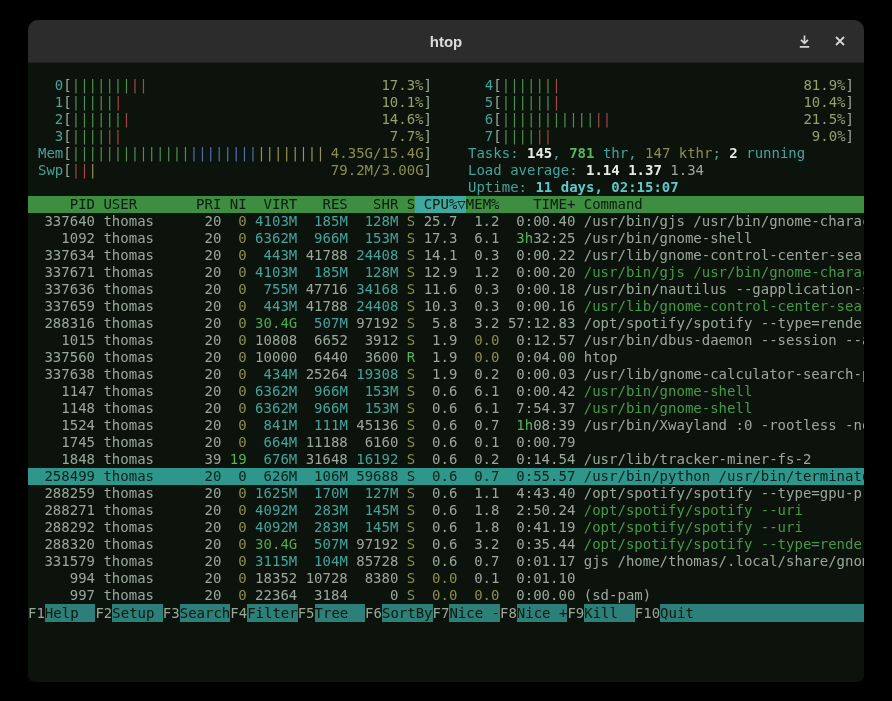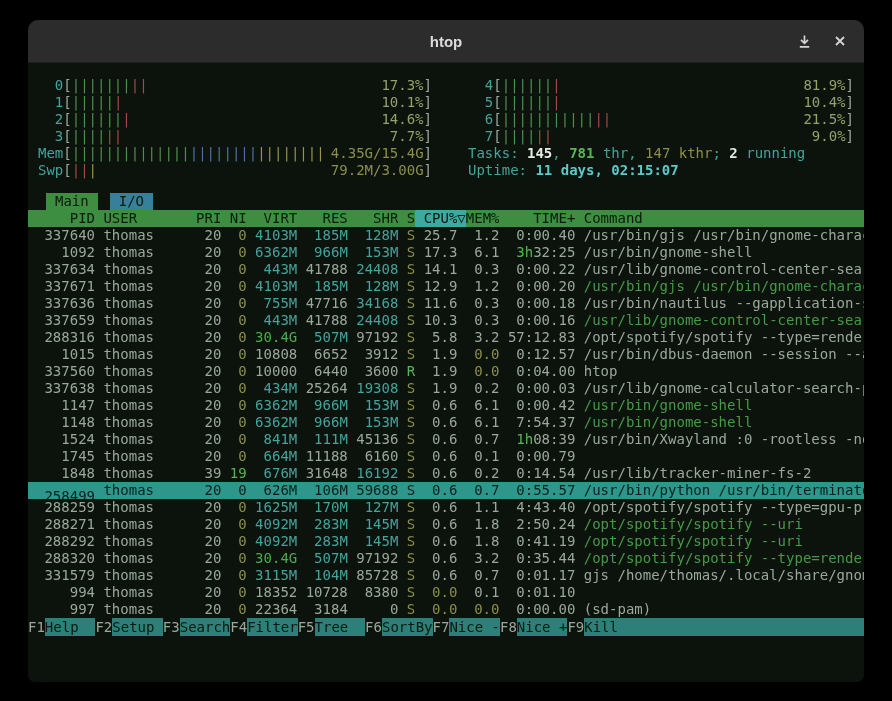--- a/index.html
+++ b/index.html
@@ -90,24 +90,24 @@
           <div class="meter"><span class="mlabel">3</span><span class="br">[</span><span class="mbar"><span class="bars"><span class="bar-g">||||</span><span class="bar-r">||</span></span><span class="mtext f-pct">7.7%</span></span><span class="br">]</span></div>
           <div class="meter"><span class="mlabel">Mem</span><span class="br">[</span><span class="mbar"><span class="bars"><span class="bar-g">||||||||||||||</span><span class="bar-b">||||||||</span><span class="bar-y">||||||||||||||</span></span><span class="mtext f-o">4.35G/15.4G</span></span><span class="br">]</span></div>
           <div class="meter"><span class="mlabel">Swp</span><span class="br">[</span><span class="mbar"><span class="bars"><span class="bar-r">||</span><span class="bar-y">|</span></span><span class="mtext f-o">79.2M/3.00G</span></span><span class="br">]</span></div>
         </div>
       <div class="col colR" id="colR">
           <div class="meter"><span class="mlabel">4</span><span class="br">[</span><span class="mbar"><span class="bars"><span class="bar-g">||||||</span><span class="bar-r">|</span></span><span class="mtext f-pct">81.9%</span></span><span class="br">]</span></div>
           <div class="meter"><span class="mlabel">5</span><span class="br">[</span><span class="mbar"><span class="bars"><span class="bar-g">||||||</span><span class="bar-r">|</span></span><span class="mtext f-pct">10.4%</span></span><span class="br">]</span></div>
           <div class="meter"><span class="mlabel">6</span><span class="br">[</span><span class="mbar"><span class="bars"><span class="bar-g">|||||||||||</span><span class="bar-r">||</span></span><span class="mtext f-pct">21.5%</span></span><span class="br">]</span></div>
           <div class="meter"><span class="mlabel">7</span><span class="br">[</span><span class="mbar"><span class="bars"><span class="bar-g">||||</span><span class="bar-r">||</span></span><span class="mtext f-pct">9.0%</span></span><span class="br">]</span></div>
           <div class="line"><span class="seg f-t">Tasks: </span><span class="seg f-wb">145</span><span class="seg f-t">, </span><span class="seg f-b">781</span><span class="seg f-t"> thr</span><span class="seg f-t">, </span><span class="seg f-o">147 kthr</span><span class="seg f-t">; </span><span class="seg f-wb">2</span><span class="seg f-t"> running</span></div>
+          <div class="line"><span class="seg f-t">Load average: </span><span class="seg f-wb">1.14 </span><span class="seg f-wb">1.37 </span><span class="seg f-g">1.34</span></div>
           <div class="line"><span class="seg f-t">Uptime: </span><span class="seg f-cb">11 days, 02:15:07</span></div>
         </div>
     </div>
-    <div class="tabs" id="tabs"><span class="tab tab-main">Main</span><span class="tab tab-io">I/O</span></div>
     <div class="phead" id="phead">
         <span class="cell a-r" style="width: 7ch;">PID</span>
         <span class="cell" style="width: 10ch; padding-left: 1ch;">USER</span>
         <span class="cell a-r" style="width: 4ch;">PRI</span>
         <span class="cell a-r" style="width: 3ch;">NI</span>
         <span class="cell a-r" style="width: 6ch;">VIRT</span>
         <span class="cell a-r" style="width: 6ch;">RES</span>
         <span class="cell a-r" style="width: 6ch;">SHR</span>
         <span class="cell a-r" style="width: 2ch;">S</span>
         <span class="cell a-r hl" style="width: 5ch;">CPU%</span>
@@ -335,21 +335,21 @@
           <span class="cell a-r" style="width: 6ch;"><span class="seg f-g">31648</span></span>
           <span class="cell a-r" style="width: 6ch;"><span class="seg f-c">16192</span></span>
           <span class="cell a-r" style="width: 2ch;"><span class="seg f-o">S</span></span>
           <span class="cell a-r" style="width: 5ch;"><span class="seg f-g">0.6</span></span>
           <span class="cell" style="width: 1ch;"><span class="seg f-g"> </span></span>
           <span class="cell a-r" style="width: 4ch;"><span class="seg f-g">0.2</span></span>
           <span class="cell a-r" style="width: 9ch;"><span class="seg f-g">0:14.54</span></span>
           <span class="cell cmd" style="padding-left: 1ch;"><span class="seg f-g">/usr/lib/tracker-miner-fs-2</span></span>
         </div>
         <div class="row sel">
-          <span class="cell a-r" style="width: 7ch; margin-top: 6px;"><span class="seg f-g">258499</span></span>
+          <span class="cell a-r" style="width: 7ch;"><span class="seg f-g">258499</span></span>
           <span class="cell" style="width: 10ch; padding-left: 1ch;"><span class="seg f-g">thomas</span></span>
           <span class="cell a-r" style="width: 4ch;"><span class="seg f-g">20</span></span>
           <span class="cell a-r" style="width: 3ch;"><span class="seg f-g">0</span></span>
           <span class="cell a-r" style="width: 6ch;"><span class="seg f-g">626M</span></span>
           <span class="cell a-r" style="width: 6ch;"><span class="seg f-g">106M</span></span>
           <span class="cell a-r" style="width: 6ch;"><span class="seg f-g">59688</span></span>
           <span class="cell a-r" style="width: 2ch;"><span class="seg f-g">S</span></span>
           <span class="cell a-r" style="width: 5ch;"><span class="seg f-g">0.6</span></span>
           <span class="cell" style="width: 1ch;"><span class="seg f-g"> </span></span>
           <span class="cell a-r" style="width: 4ch;"><span class="seg f-g">0.7</span></span>
@@ -491,15 +491,19 @@
           <span class="fnlabel">Nice -</span>
         </div>
         <div class="fnseg">
           <span class="fnkey">F8</span>
           <span class="fnlabel">Nice +</span>
         </div>
         <div class="fnseg">
           <span class="fnkey">F9</span>
           <span class="fnlabel">Kill  </span>
         </div>
+        <div class="fnseg">
+          <span class="fnkey">F10</span>
+          <span class="fnlabel">Quit  </span>
+        </div>
       </div>
   </div>
 </div>
 
 </body></html>

